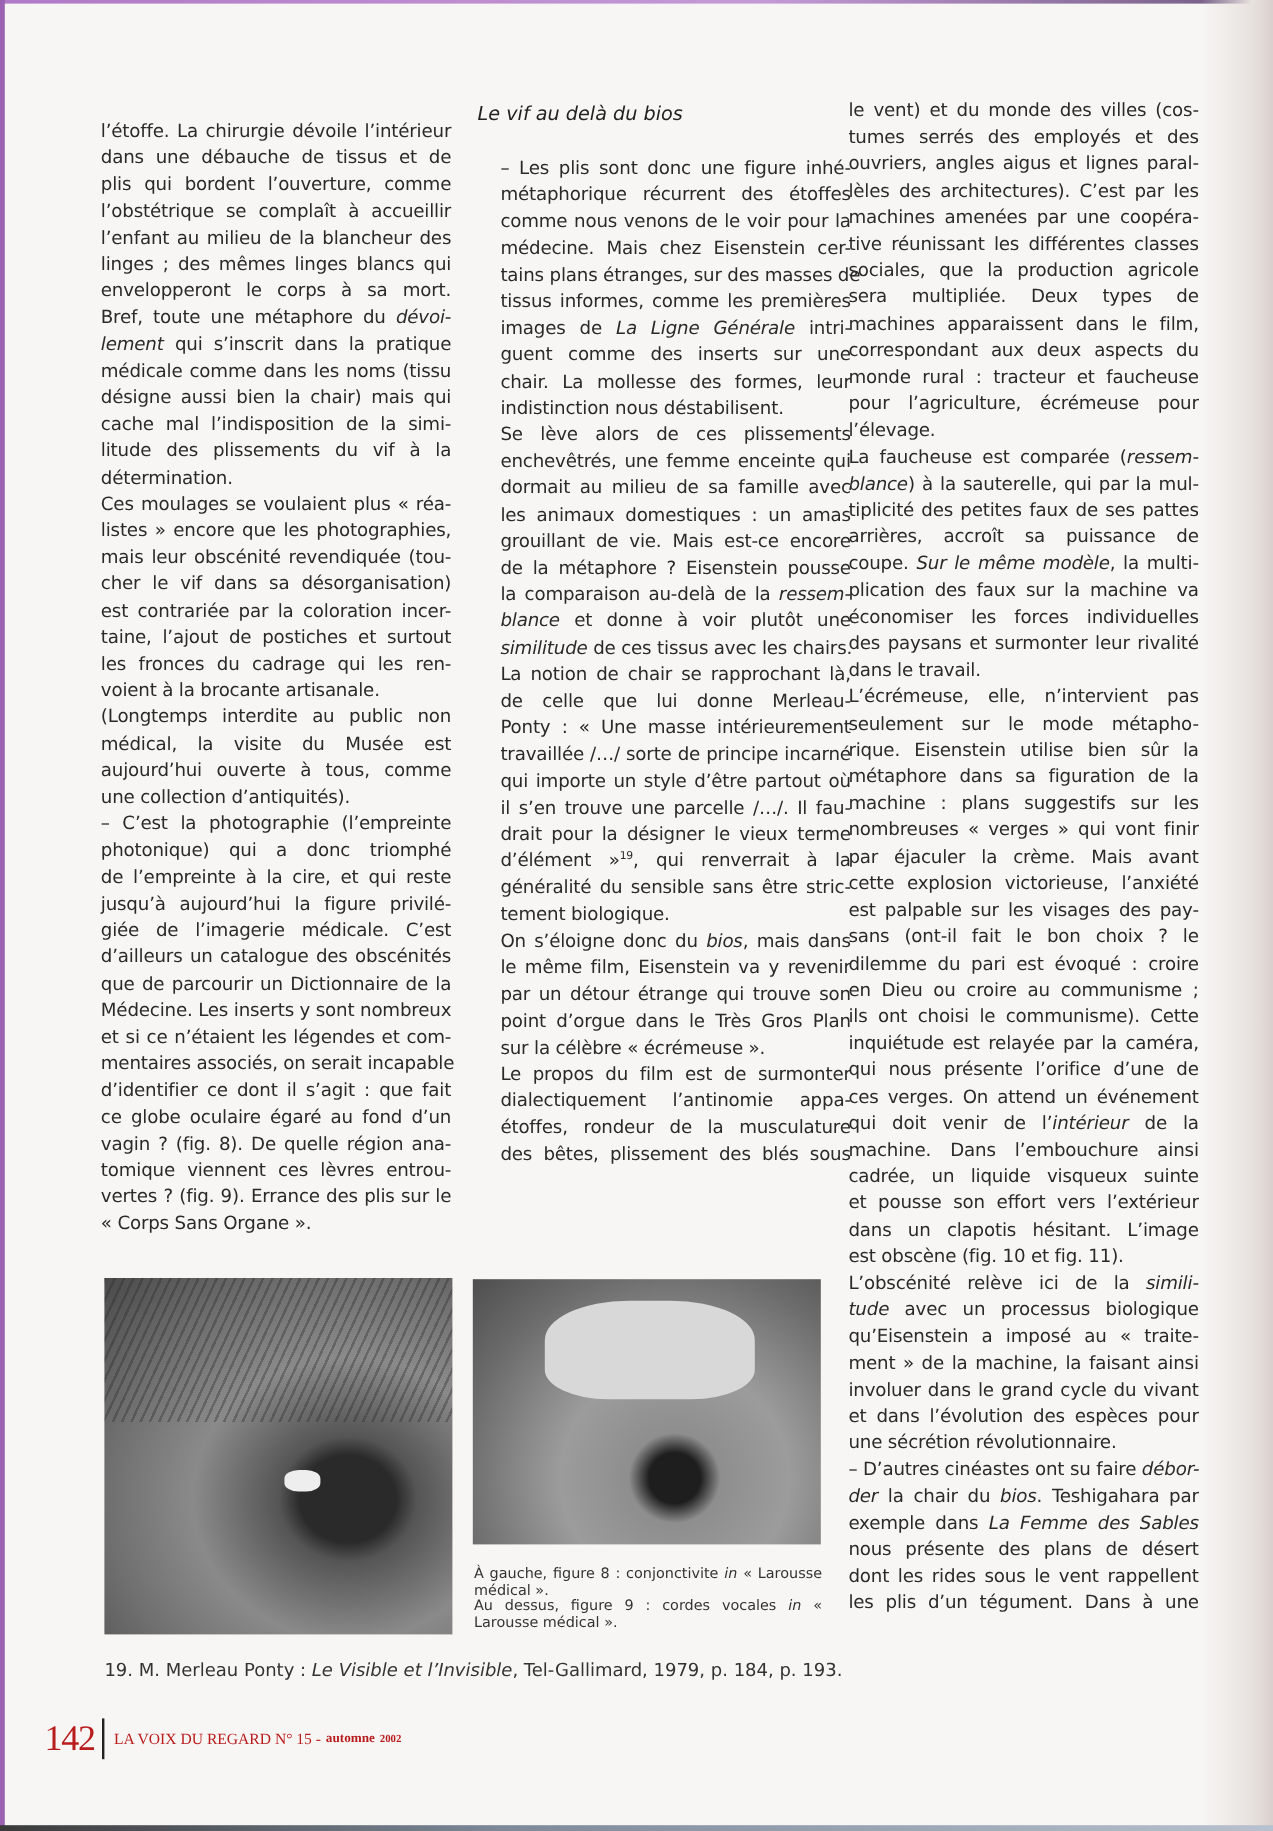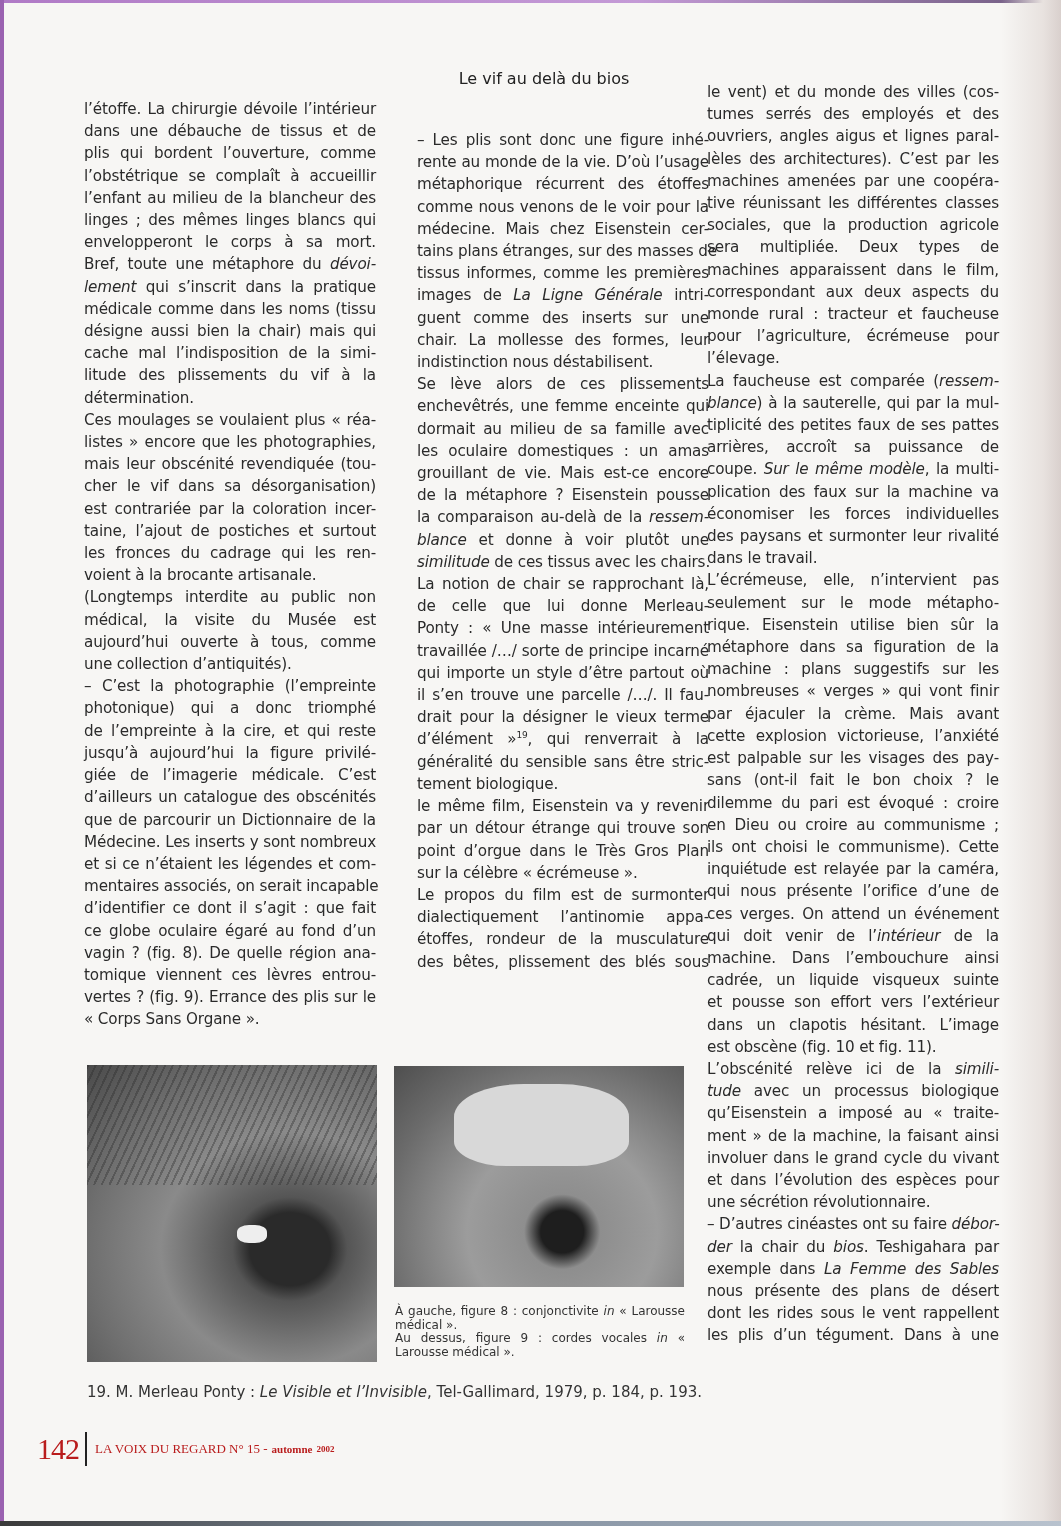--- a/index.html
+++ b/index.html
@@ -14,21 +14,21 @@
   .page-edge-bottom { position: absolute; left: 0; top: 1521px; width: 1061px; height: 5px; background: linear-gradient(90deg,#3a3a3a,#7d8a9a 40%,#b8c2ce); }
   .page-shade-right { position: absolute; right: 0; top: 0; width: 60px; height: 1526px; background: linear-gradient(90deg, rgba(247,246,244,0), #e8e2df 70%, #d9d0cd); }
   .col {
     position: absolute; top: 80px; width: 292px;
     font-size: 15.2px; line-height: 22.2px; letter-spacing: -0.15px;
   }
   .col p { margin: 0; text-align: justify; text-align-last: left; }
   .col-1 { left: 84px; top: 98px; }
   .col-2 { left: 398px; top: 129px; margin-left: 19px; }
   .col-3 { left: 707px; top: 81px; }
-  .section-title { position: absolute; left: 398px; top: 68px; width: 292px; text-align: center; font-size: 16px; line-height: 22px; color: #222; }
+  .section-title { position: absolute; left: 398px; top: 84px; width: 292px; text-align: left; font-size: 16px; line-height: 22px; color: #222; font-style: italic; }
   .line { display: block; white-space: nowrap; }
   .j { text-align-last: justify; display: block; }
   sup { font-size: 9px; line-height: 0; }
   .figure { position: absolute; background: #777; overflow: hidden; }
   .fig-8 { left: 87px; top: 1065px; width: 290px; height: 297px; background: radial-gradient(ellipse at 70% 62%, #2a2a2a 0 14%, #555 20%, #8a8a8a 45%, #6f6f6f 70%, #4a4a4a); }
   .fig-9 { left: 394px; top: 1066px; width: 290px; height: 221px; background: radial-gradient(ellipse at 58% 75%, #1e1e1e 0 9%, #8e8e8e 16%, #9c9c9c 40%, #6b6b6b 75%, #4e4e4e); }
   .fig-9 .blob { position: absolute; left: 60px; top: 18px; width: 175px; height: 82px; background: #d8d8d8; border-radius: 40% 40% 30% 30%; }
   .fig-8 .lash { position: absolute; left: 0; top: 0; width: 290px; height: 120px; background: repeating-linear-gradient(115deg, rgba(40,40,40,0.35) 0 2px, transparent 2px 7px); }
   .fig-8 .hl { position: absolute; left: 150px; top: 160px; width: 30px; height: 18px; background: #eee; border-radius: 40%; }
   .fig-caption { position: absolute; left: 395px; top: 1305px; width: 290px; font-size: 12px; line-height: 13.5px; color: #333; text-align: justify; }
@@ -99,53 +99,53 @@
     <span class="line j">vertes ? (fig. 9). Errance des plis sur le</span>
     <span class="line">« Corps Sans Organe ».</span>
   </p>
 </div>
 
 <div class="section-title">Le vif au delà du bios</div>
 
 <div class="col col-2">
   <p>
     <span class="line j">– Les plis sont donc une figure inhé-</span>
-    <span class="line j">rente au monde de la vie. D’où l’usage</span>
     <span class="line j">métaphorique récurrent des étoffes</span>
     <span class="line j">comme nous venons de le voir pour la</span>
     <span class="line j">médecine. Mais chez Eisenstein cer-</span>
     <span class="line j">tains plans étranges, sur des masses de</span>
     <span class="line j">tissus informes, comme les premières</span>
     <span class="line j"><span>images de </span><em>La Ligne Générale</em><span> intri-</span></span>
     <span class="line j">guent comme des inserts sur une</span>
     <span class="line j">chair. La mollesse des formes, leur</span>
     <span class="line">indistinction nous déstabilisent.</span>
   </p>
   <p>
     <span class="line j">Se lève alors de ces plissements</span>
     <span class="line j">enchevêtrés, une femme enceinte qui</span>
     <span class="line j">dormait au milieu de sa famille avec</span>
-    <span class="line j">les oculaire domestiques : un amas</span>
+    <span class="line j">les animaux domestiques : un amas</span>
     <span class="line j">grouillant de vie. Mais est-ce encore</span>
     <span class="line j">de la métaphore ? Eisenstein pousse</span>
     <span class="line j"><span>la comparaison au-delà de la </span><em>ressem-</em></span>
     <span class="line j"><em>blance</em><span> et donne à voir plutôt une</span></span>
     <span class="line j"><em>similitude</em><span> de ces tissus avec les chairs.</span></span>
     <span class="line j">La notion de chair se rapprochant là,</span>
     <span class="line j">de celle que lui donne Merleau-</span>
     <span class="line j">Ponty : « Une masse intérieurement</span>
     <span class="line j">travaillée /…/ sorte de principe incarné</span>
     <span class="line j">qui importe un style d’être partout où</span>
     <span class="line j">il s’en trouve une parcelle /…/. Il fau-</span>
     <span class="line j">drait pour la désigner le vieux terme</span>
     <span class="line j"><span>d’élément »</span><sup>19</sup><span>, qui renverrait à la</span></span>
     <span class="line j">généralité du sensible sans être stric-</span>
     <span class="line">tement biologique.</span>
   </p>
   <p>
+    <span class="line j"><span>On s’éloigne donc du </span><em>bios</em><span>, mais dans</span></span>
     <span class="line j">le même film, Eisenstein va y revenir</span>
     <span class="line j">par un détour étrange qui trouve son</span>
     <span class="line j">point d’orgue dans le Très Gros Plan</span>
     <span class="line">sur la célèbre « écrémeuse ».</span>
   </p>
   <p>
     <span class="line j">Le propos du film est de surmonter</span>
     <span class="line j">dialectiquement l’antinomie appa-</span>
     <span class="line j">étoffes, rondeur de la musculature</span>
     <span class="line j">des bêtes, plissement des blés sous</span>

